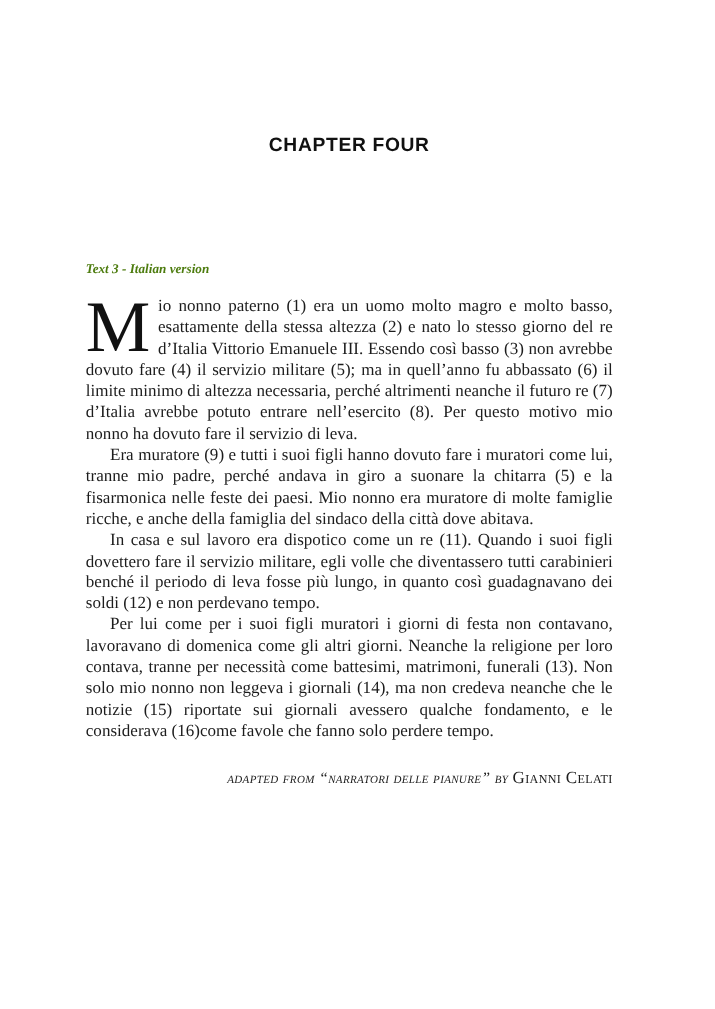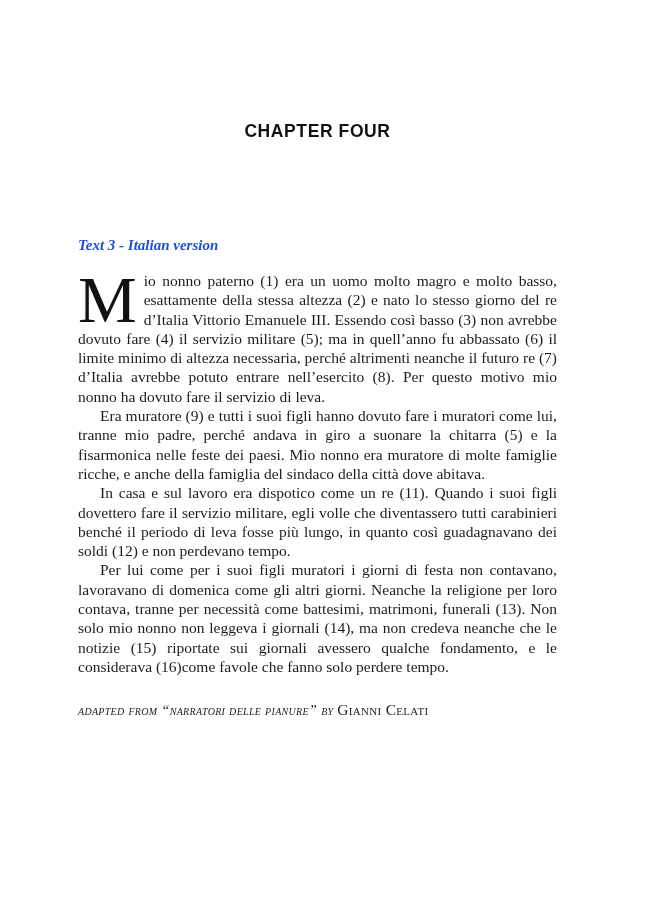--- a/index.html
+++ b/index.html
@@ -26,22 +26,22 @@
     font-weight: 700;
     font-size: 17.5px;
     letter-spacing: 0.6px;
     color: #111111;
   }
   .subtitle {
     margin: 0;
     margin-top: 95px;
     font-style: italic;
     font-weight: 700;
-    font-size: 15px;
-    color: #1d4ed8;
+    font-size: 12px;
+    color: #4d7c0f;
   }
   .body-text {
     margin-top: 17px;
     text-align: justify;
     font-size: 15.5px;
     line-height: 19.3px;
     color: #1c1c1c;
   }
   .para {
     margin: 0;
@@ -53,21 +53,21 @@
     float: left;
     font-size: 66px;
     line-height: 50px;
     padding-right: 7px;
     padding-top: 4px;
     color: #111111;
   }
   .attribution {
     margin: 0;
     margin-top: 25px;
-    text-align: left;
+    text-align: right;
     font-variant: small-caps;
     color: #1c1c1c;
   }
   .attr-prefix {
     font-style: italic;
     font-size: 14.5px;
     letter-spacing: 0.3px;
   }
   .attr-author {
     font-style: normal;

